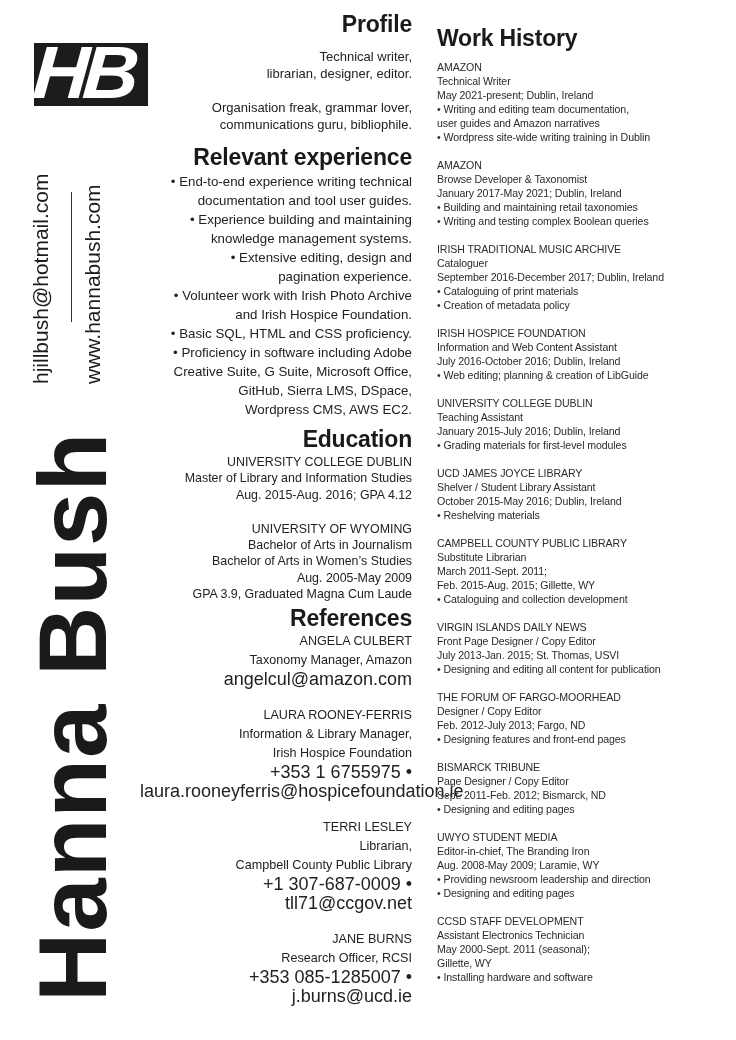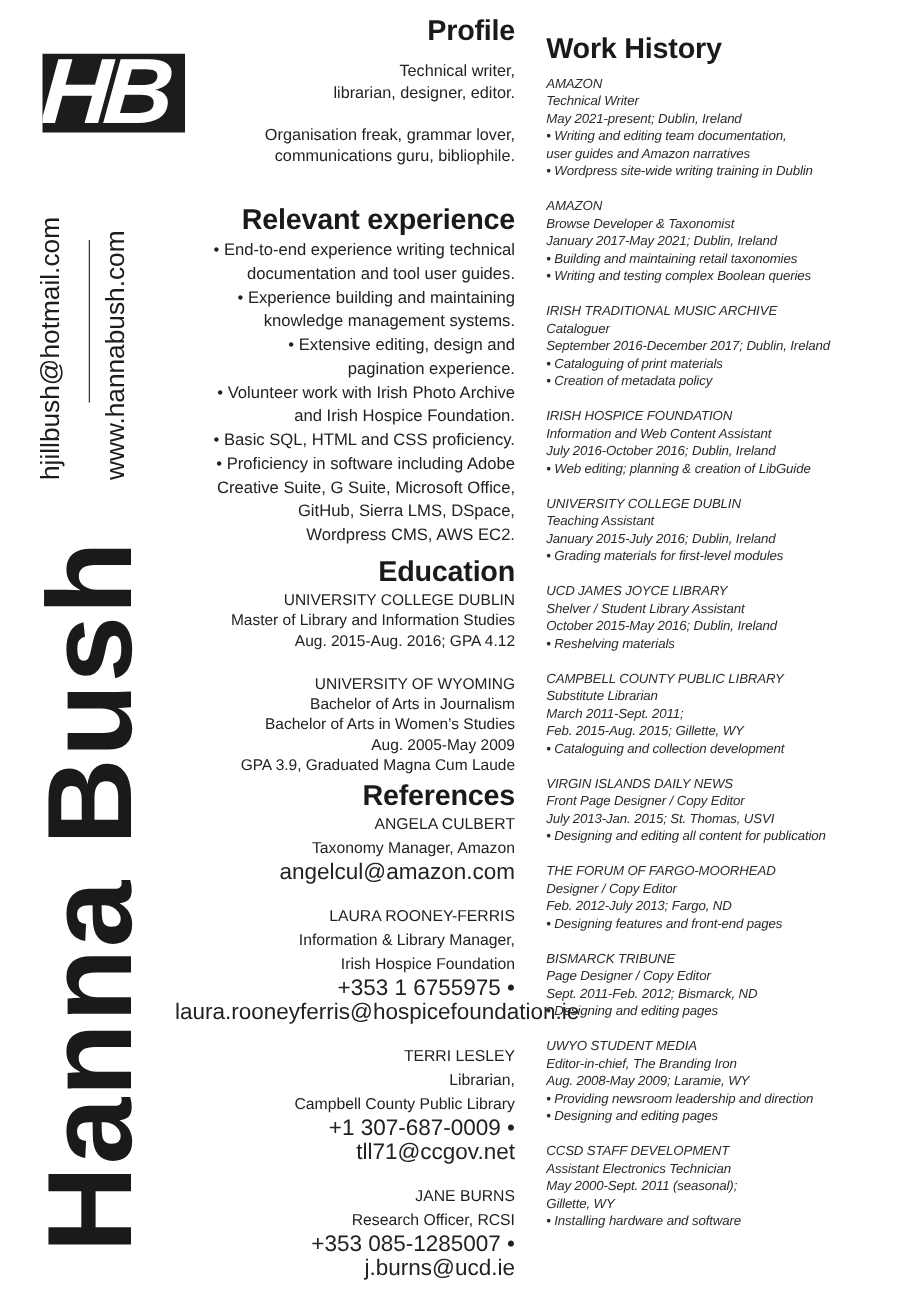--- a/index.html
+++ b/index.html
@@ -63,36 +63,36 @@
       text-align: right;
       font-size: 13px; line-height: 17px; color: #222;
     }
     .sec-title {
       font-weight: 700; font-size: 23px; line-height: 28px;
       color: #1a1a1a; letter-spacing: -0.2px;
     }
     .mid p { margin: 0; }
     .gap { height: 17px; }
     .profile-lines { margin-top: 10px; }
-    .rel-title { margin-top: 28px; }
+    .rel-title { margin-top: 10px; }
     .rel-list { margin-top: 1px; font-size: 13.3px; line-height: 19px; }
     .edu-title { margin-top: 6px; }
     .edu-block { margin-top: 1px; font-size: 12.4px; line-height: 16.3px; }
     .ref-title { margin-top: 2px; }
     .ref-block { font-size: 12.6px; line-height: 19px; }
     .ref-block .small { font-size: 18px; }
 
     
     .right {
       position: absolute; left: 437px; top: 24px; width: 290px;
       font-size: 10.6px; line-height: 14px; color: #2a2a2a;
       letter-spacing: -0.1px;
     }
     .right .sec-title { text-align: left; margin-bottom: 8px; }
-    .job { margin-bottom: 14px; font-style: italic; }
+    .job { margin-bottom: 14px; }
     .job p { white-space: nowrap; }
   </style>
 </head>
 <body>
 
 <div class="logo">
   <span class="logo-text">HB</span>
 </div>
 
 <div class="vert contact-email">hjillbush@hotmail.com</div>

